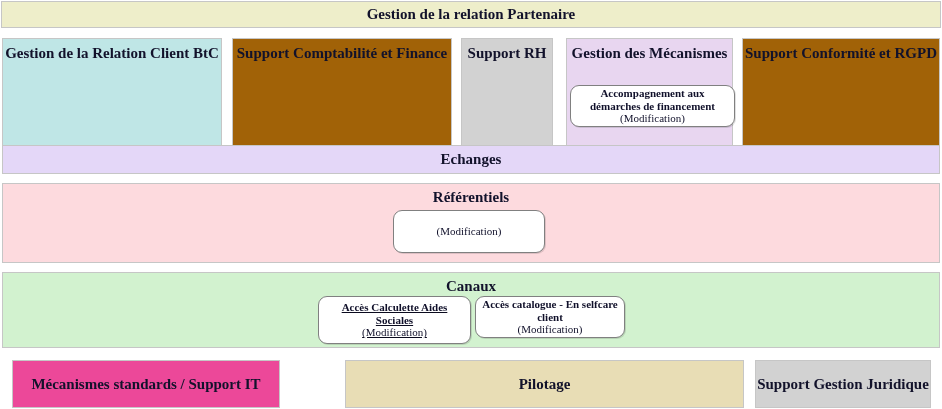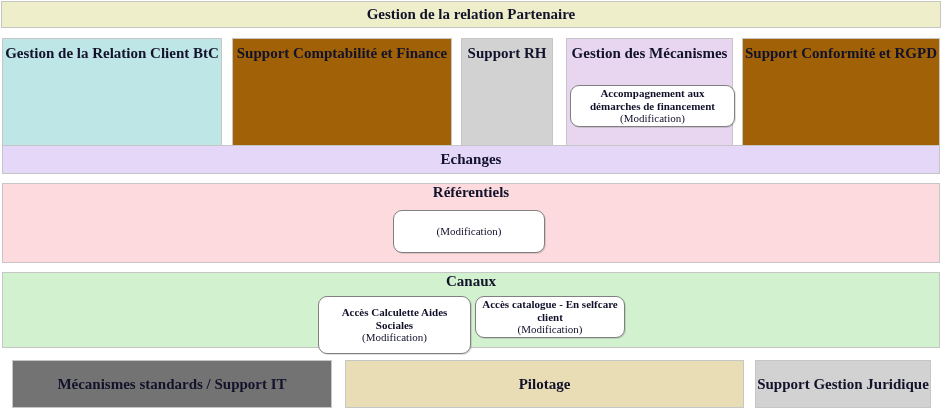--- a/index.html
+++ b/index.html
@@ -27,20 +27,21 @@
     flex-direction: column;
     align-items: center;
   }
   .band-title {
     font-weight: bold;
     font-size: 15px;
     line-height: 1.12;
     text-align: center;
     color: #12122b;
     width: 100%;
+    padding-top: 5px;
   }
   
   #banner {
     left: 1px; top: 1px; width: 940px; height: 27px;
     background: #eeeeca;
     justify-content: center;
   }
   #banner .band-title { padding-top: 0; font-size: 15px; }
 
   
@@ -81,21 +82,21 @@
     position: absolute;
     box-sizing: border-box;
     border: 1px solid #c6c6c6;
     top: 360px;
     height: 48px;
     display: flex;
     align-items: center;
     justify-content: center;
   }
   .footcol .band-title { padding-top: 0; }
-  #foot-meca { left: 12px; width: 320px; background: #737373; }
+  #foot-meca { left: 12px; width: 268px; background: #ec4899; }
   #foot-pilotage { left: 345px; width: 399px; background: #e8ddb5; }
   #foot-juridique { left: 755px; width: 176px; background: #d2d2d2; }
 
   
   .card {
     position: absolute;
     box-sizing: border-box;
     background: #ffffff;
     border: 1px solid #808080;
     border-radius: 9px;
@@ -114,21 +115,21 @@
     color: #10102a;
   }
   .card-sub {
     font-weight: normal;
     font-size: 11px;
     line-height: 1.18;
     color: #10102a;
   }
   #card-accompagnement { left: 570px; top: 85px; width: 165px; height: 42px; }
   #card-tarifs        { left: 393px; top: 210px; width: 152px; height: 43px; }
-  #card-calculette    { left: 318px; top: 296px; width: 153px; height: 58px; }
+  #card-calculette    { left: 318px; top: 296px; width: 153px; height: 48px; text-decoration: underline; }
   #card-catalogue     { left: 475px; top: 296px; width: 150px; height: 42px; }
 </style>
 </head>
 <body>
 
 <div class="canvas">
 
   <div class="band" id="banner">
     <div class="band-title">Gestion de la relation Partenaire</div>
   </div>

